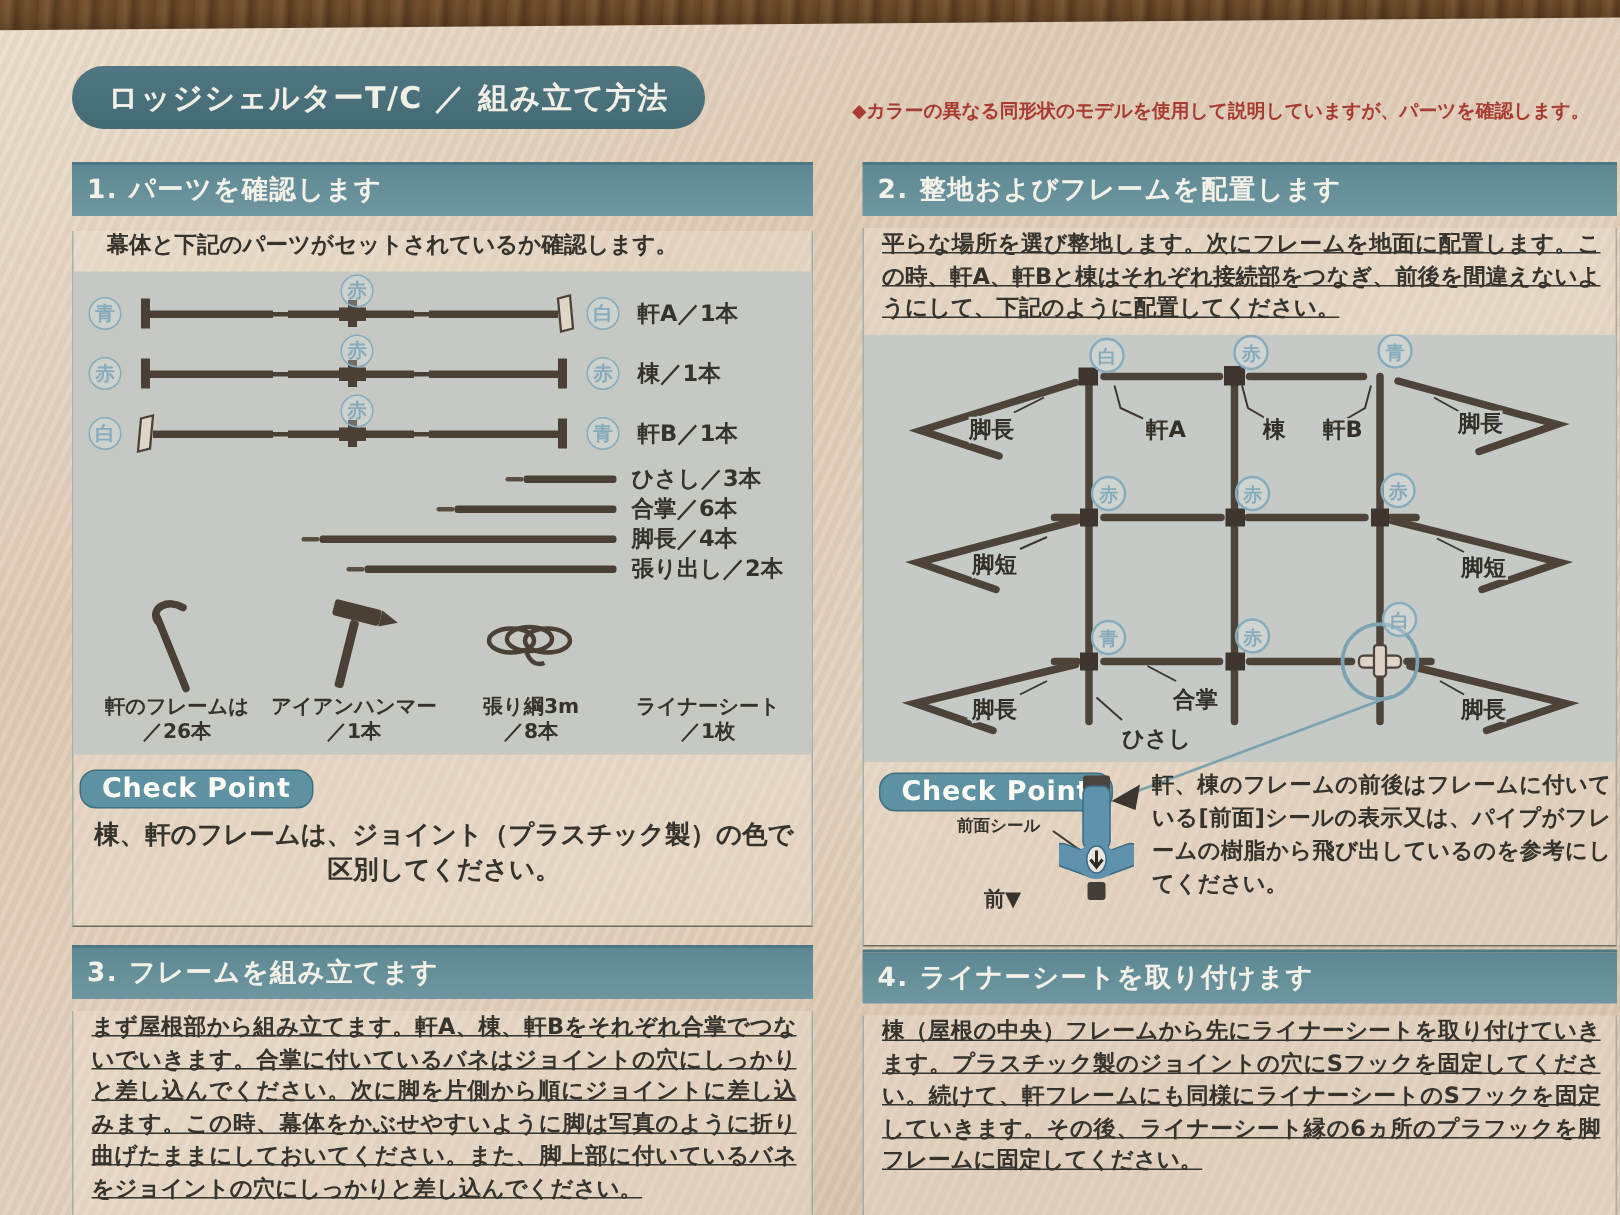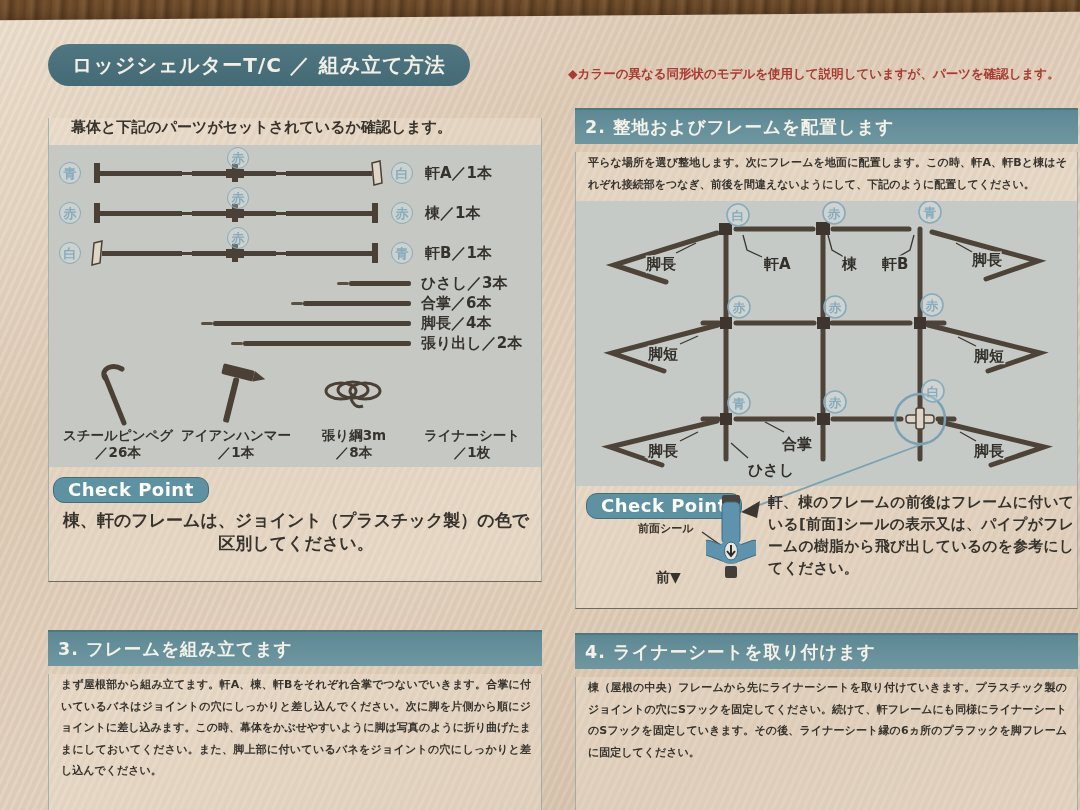--- a/index.html
+++ b/index.html
@@ -21,22 +21,22 @@
   .col{position:absolute;top:108px;}
   .col-left{left:48px;width:494px;height:690px;}
   .col-right{left:575px;width:503px;height:690px;}
   .sec{position:absolute;left:0;width:100%;}
   .sec-h{margin:0;height:34px;line-height:34px;padding-left:10px;
     background:linear-gradient(#5d8893,#6f97a1);border-top:2px solid #4d7883;
     color:#f4f1e8;font-size:17.5px;font-weight:600;letter-spacing:1px;}
   .sec-body{position:relative;border-left:1px solid rgba(110,145,155,0.55);
     border-right:1px solid rgba(110,145,155,0.55);
     background:rgba(240,230,214,0.35);padding:0 0 22px 0;}
-  .para{margin:8px 10px 6px 12px;font-size:11px;line-height:21.5px;font-weight:600;
-    text-align:justify;color:#37342e;}
+  .para{margin:8px 10px 6px 12px;font-size:15px;line-height:21.5px;font-weight:600;
+    text-align:justify;color:#37342e;text-decoration:underline;}
   
   .intro{margin:10px 10px 8px 22px;font-size:15px;font-weight:600;}
   .parts-panel{position:relative;margin:0;background:#c6c9c3;padding:8px 10px 6px 10px;}
   .pole-row{position:relative;height:40px;display:flex;align-items:center;}
   .jk{flex:0 0 22px;width:22px;height:22px;border:1.6px solid #85abbd;border-radius:50%;
     color:#85abbd;font-size:13px;font-weight:600;text-align:center;line-height:21px;
     background:rgba(232,238,238,0.25);box-sizing:border-box;}
   .jk-top{position:absolute;left:168px;top:-6px;z-index:2;}
   .pole-svg{flex:0 0 300px;height:26px;margin:0 5px;}
   .pole-label{margin-left:12px;font-size:15px;font-weight:600;white-space:nowrap;}
@@ -75,20 +75,21 @@
 
 <div class="stage">
   <div class="paper"></div>
 
   <div class="title-box">ロッジシェルターT/C ／ 組み立て方法</div>
   <div class="note">◆カラーの異なる同形状のモデルを使用して説明していますが、パーツを確認します。</div>
 
   <div class="col col-left">
 
     <div class="sec" style="top:0;">
+      <h2 class="sec-h">1. パーツを確認します</h2>
       <div class="sec-body rule-bottom">
         <p class="intro">幕体と下記のパーツがセットされているか確認します。</p>
 
         <div class="parts-panel">
 
           <div class="pole-row">
             <span class="jk">青</span>
             <span class="jk jk-top">赤</span>
             <svg class="pole-svg" viewBox="0 0 300 26">
               <g fill="#4a4036">
@@ -170,21 +171,21 @@
             <span class="bar-label">張り出し／2本</span>
           </div>
 
           <div class="tools">
             <div class="tool">
               <svg class="tool-icon" width="60" height="64" viewBox="0 0 60 64">
                 <path d="M34 6 C 24 0, 12 6, 17 15" stroke="#4a4036" stroke-width="5" fill="none" stroke-linecap="round"></path>
                 <line x1="17" y1="13" x2="36" y2="60" stroke="#4a4036" stroke-width="5" stroke-linecap="round"></line>
               </svg>
               <div class="tool-label">
-                <span>スチールピンペグ</span><br><span>／26本</span>
+                <span>軒のフレームは</span><br><span>／26本</span>
               </div>
             </div>
             <div class="tool">
               <svg class="tool-icon" width="74" height="64" viewBox="0 0 74 64">
                 <g fill="#4a4036" transform="rotate(14 37 30)">
                   <rect x="18" y="4" width="32" height="11" rx="2"></rect>
                   <polygon points="50,4 62,9.5 50,15"></polygon>
                   <rect x="31" y="15" width="6" height="46" rx="2"></rect>
                 </g>
               </svg>

